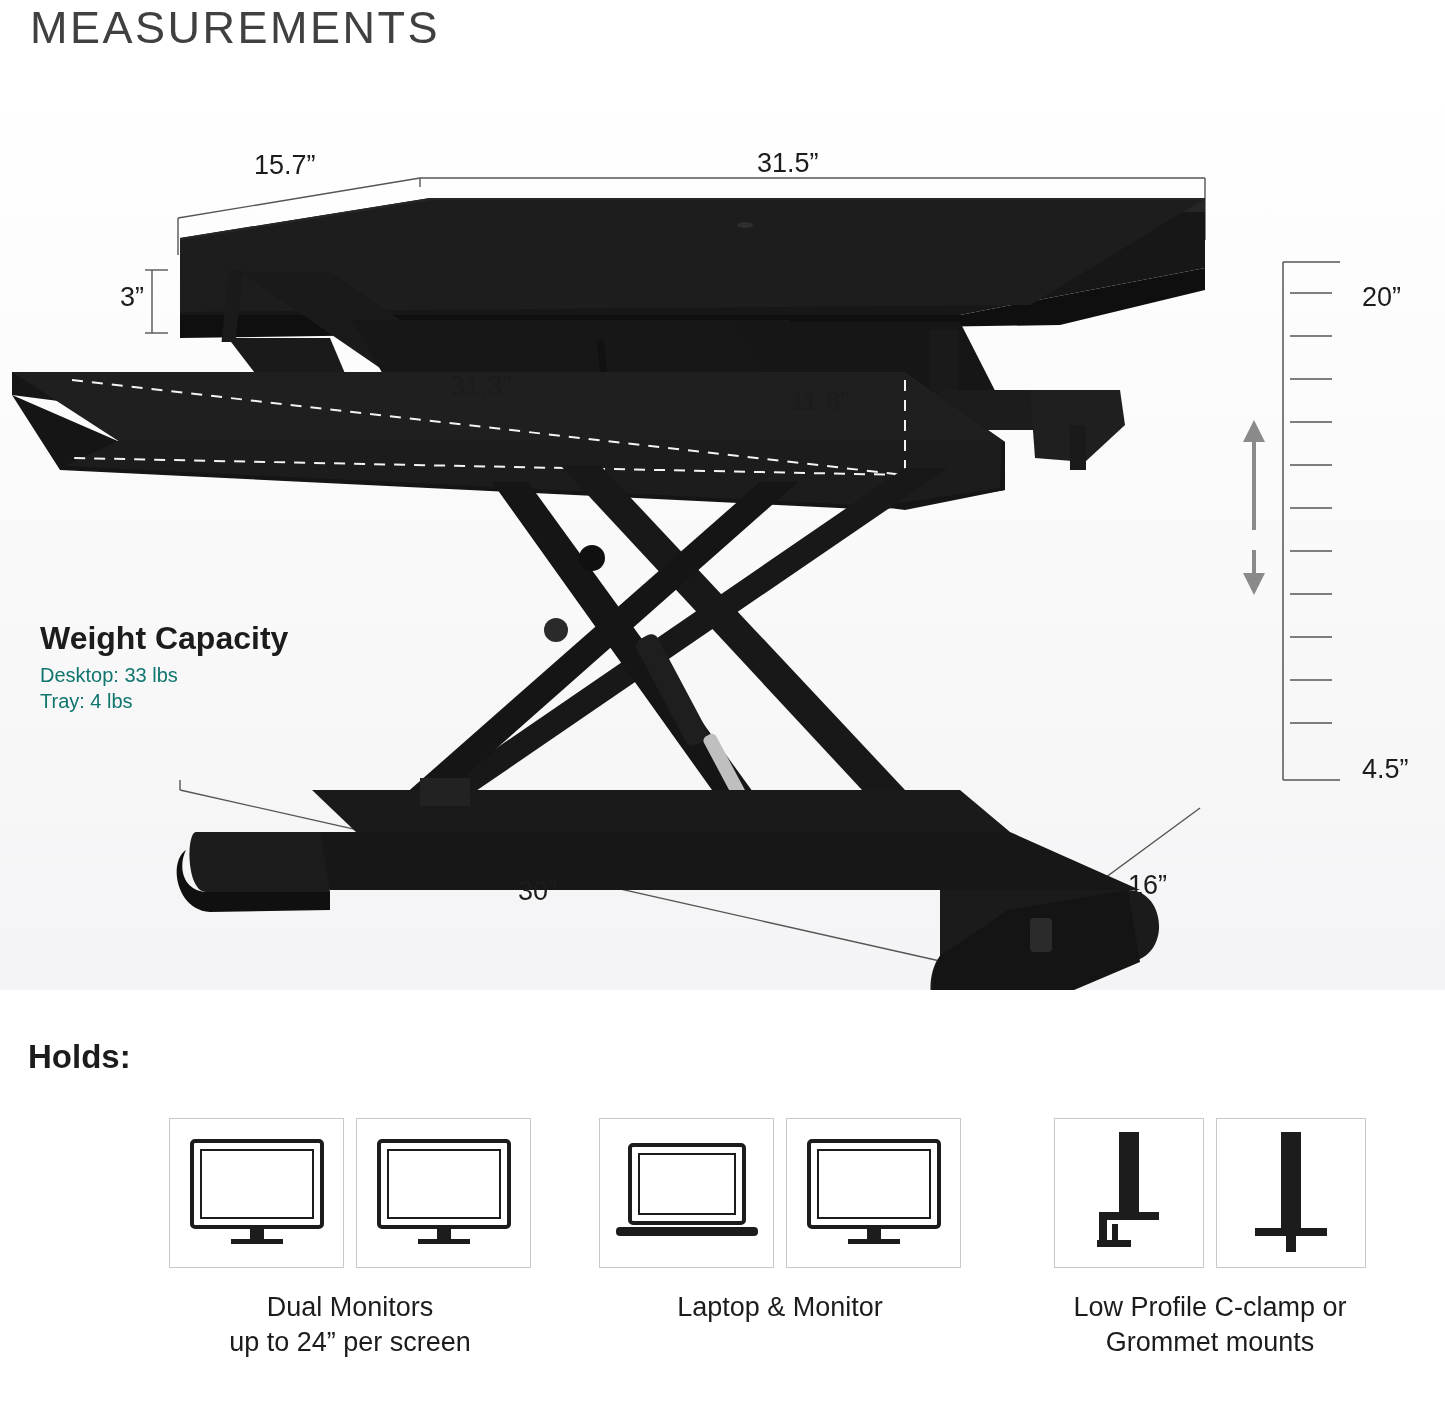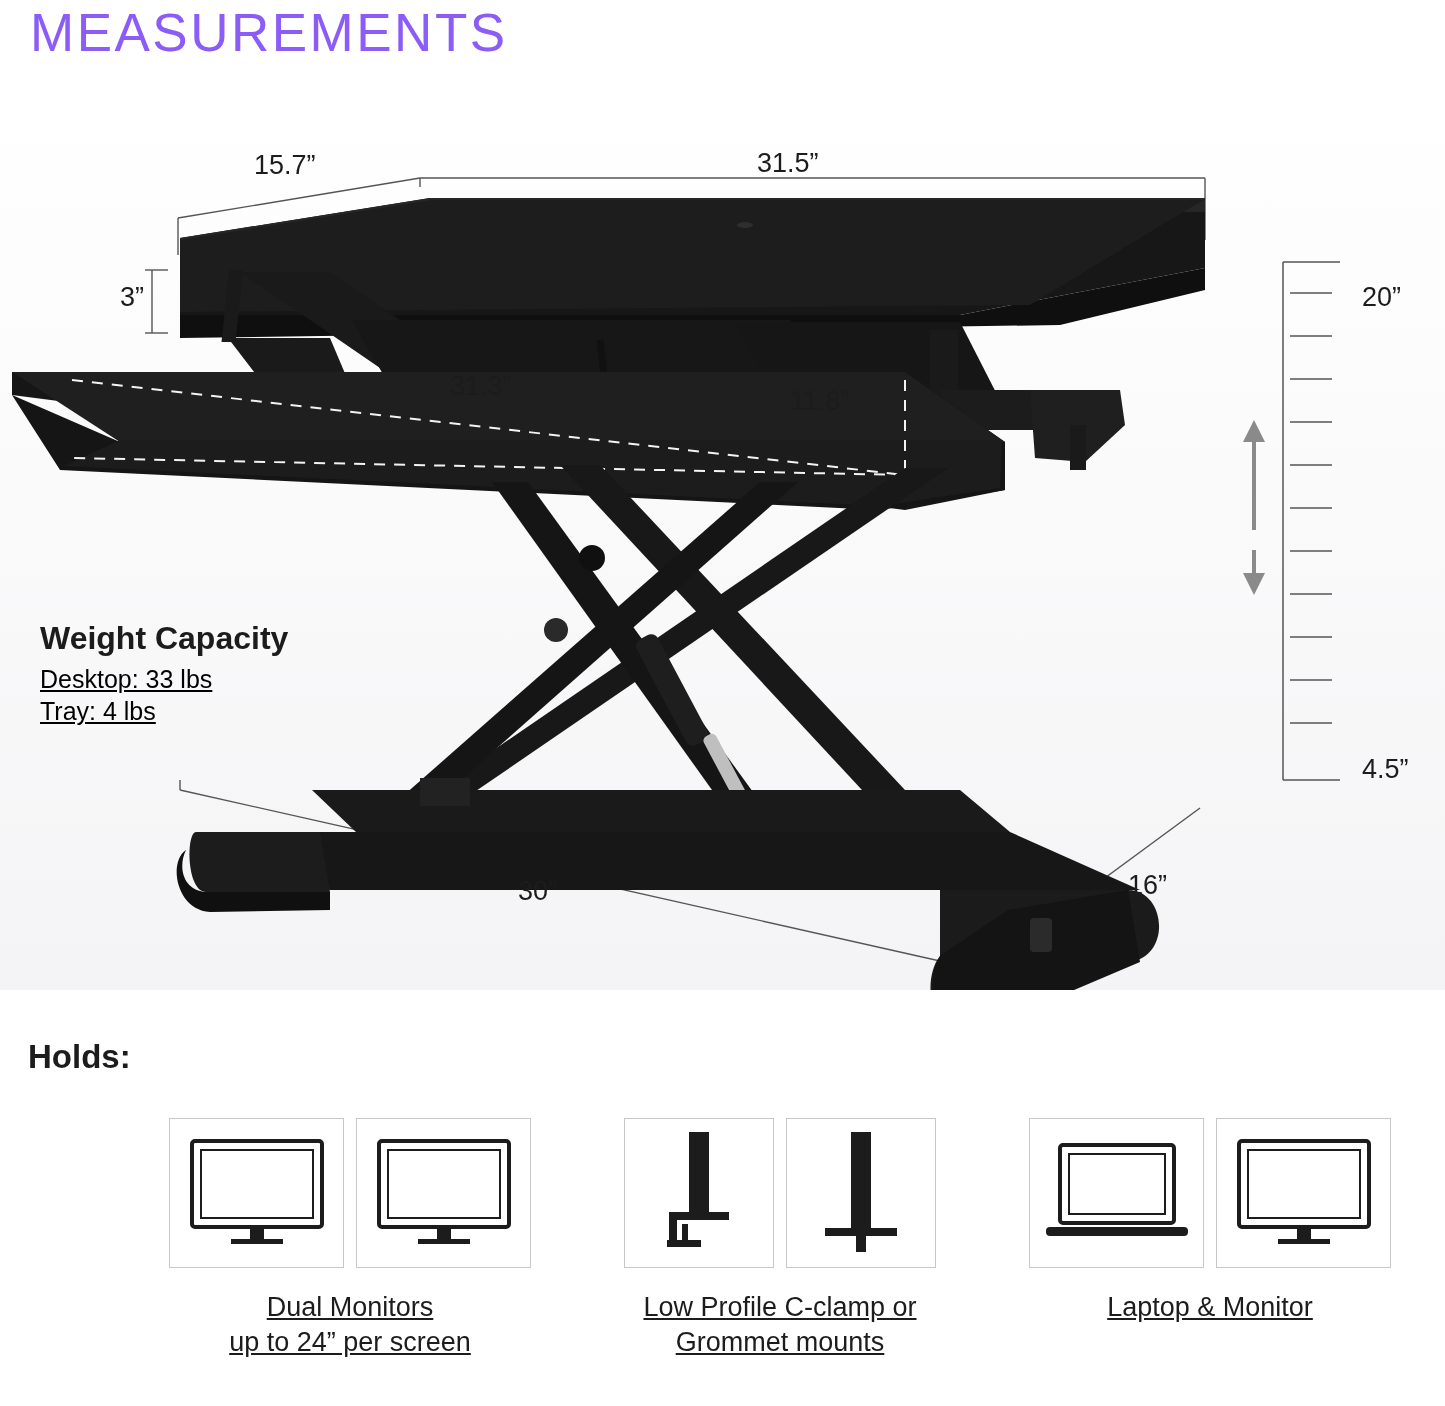--- a/index.html
+++ b/index.html
@@ -19,24 +19,24 @@
     position: relative;
     width: 1445px;
     height: 1406px;
   }
 
   
   .title {
     position: absolute;
     left: 30px;
     top: 2px;
-    font-size: 53px;
+    font-size: 45px;
     letter-spacing: 2.5px;
     font-weight: 400;
-    color: #8b5cf6;
+    color: #404040;
   }
 
   
   .diagram {
     position: absolute;
     left: 0;
     top: 90px;
     width: 1445px;
     height: 900px;
   }
@@ -58,23 +58,22 @@
     top: 618px;
     line-height: 1.28;
   }
   .weight-title {
     font-size: 32px;
     font-weight: bold;
     color: #1c1c1c;
     margin-bottom: 4px;
   }
   .weight-line {
-    font-size: 25px;
-    color: #000000;
-    text-decoration: underline;
+    font-size: 20px;
+    color: #0f766e;
   }
 
   
   .holds-title {
     position: absolute;
     left: 28px;
     top: 1038px;
     font-size: 33px;
     font-weight: bold;
     color: #1c1c1c;
@@ -110,21 +109,20 @@
     align-items: center;
     justify-content: center;
     box-sizing: border-box;
   }
   .holds-caption {
     margin-top: 22px;
     text-align: center;
     font-size: 27px;
     line-height: 1.28;
     color: #1c1c1c;
-    text-decoration: underline;
   }
 </style>
 </head>
 <body>
 
 <div class="page">
 
   <div class="title">MEASUREMENTS</div>
 
   <div class="diagram">
@@ -287,20 +285,43 @@
         </div>
       </div>
       <div class="holds-caption">
         <div>Dual Monitors</div>
         <div>up to 24” per screen</div>
       </div>
     </div>
 
     <div class="holds-item">
       <div class="holds-graphic">
+        <div class="holds-box" style="width:175px;height:150px;">
+          <svg width="150" height="116" viewBox="0 0 150 116">
+            <rect x="18" y="10" width="114" height="78" rx="3" fill="none" stroke="#1c1c1c" stroke-width="4"></rect>
+            <rect x="27" y="19" width="96" height="60" fill="none" stroke="#1c1c1c" stroke-width="2"></rect>
+            <rect x="4" y="92" width="142" height="9" rx="4" fill="#1c1c1c"></rect>
+          </svg>
+        </div>
+        <div class="holds-box" style="width:175px;height:150px;">
+          <svg width="140" height="116" viewBox="0 0 140 116">
+            <rect x="5" y="6" width="130" height="86" rx="3" fill="none" stroke="#1c1c1c" stroke-width="4"></rect>
+            <rect x="14" y="15" width="112" height="68" fill="none" stroke="#1c1c1c" stroke-width="2"></rect>
+            <rect x="63" y="92" width="14" height="12" fill="#1c1c1c"></rect>
+            <rect x="44" y="104" width="52" height="5" fill="#1c1c1c"></rect>
+          </svg>
+        </div>
+      </div>
+      <div class="holds-caption">
+        <div>Laptop &amp; Monitor</div>
+      </div>
+    </div>
+
+    <div class="holds-item">
+      <div class="holds-graphic">
         <div class="holds-box" style="width:150px;height:150px;">
           <svg width="120" height="130" viewBox="0 0 120 130">
             <rect x="50" y="4" width="20" height="80" fill="#1c1c1c"></rect>
             <rect x="30" y="84" width="60" height="8" fill="#1c1c1c"></rect>
             <rect x="30" y="92" width="8" height="22" fill="#1c1c1c"></rect>
             <rect x="28" y="112" width="34" height="7" fill="#1c1c1c"></rect>
             <rect x="43" y="96" width="6" height="18" fill="#1c1c1c"></rect>
           </svg>
         </div>
         <div class="holds-box" style="width:150px;height:150px;">
@@ -310,38 +331,15 @@
             <rect x="55" y="108" width="10" height="16" fill="#1c1c1c"></rect>
           </svg>
         </div>
       </div>
       <div class="holds-caption">
         <div>Low Profile C-clamp or</div>
         <div>Grommet mounts</div>
       </div>
     </div>
 
-    <div class="holds-item">
-      <div class="holds-graphic">
-        <div class="holds-box" style="width:175px;height:150px;">
-          <svg width="150" height="116" viewBox="0 0 150 116">
-            <rect x="18" y="10" width="114" height="78" rx="3" fill="none" stroke="#1c1c1c" stroke-width="4"></rect>
-            <rect x="27" y="19" width="96" height="60" fill="none" stroke="#1c1c1c" stroke-width="2"></rect>
-            <rect x="4" y="92" width="142" height="9" rx="4" fill="#1c1c1c"></rect>
-          </svg>
-        </div>
-        <div class="holds-box" style="width:175px;height:150px;">
-          <svg width="140" height="116" viewBox="0 0 140 116">
-            <rect x="5" y="6" width="130" height="86" rx="3" fill="none" stroke="#1c1c1c" stroke-width="4"></rect>
-            <rect x="14" y="15" width="112" height="68" fill="none" stroke="#1c1c1c" stroke-width="2"></rect>
-            <rect x="63" y="92" width="14" height="12" fill="#1c1c1c"></rect>
-            <rect x="44" y="104" width="52" height="5" fill="#1c1c1c"></rect>
-          </svg>
-        </div>
-      </div>
-      <div class="holds-caption">
-        <div>Laptop &amp; Monitor</div>
-      </div>
-    </div>
-
   </div>
 
 </div>
 
 </body></html>

